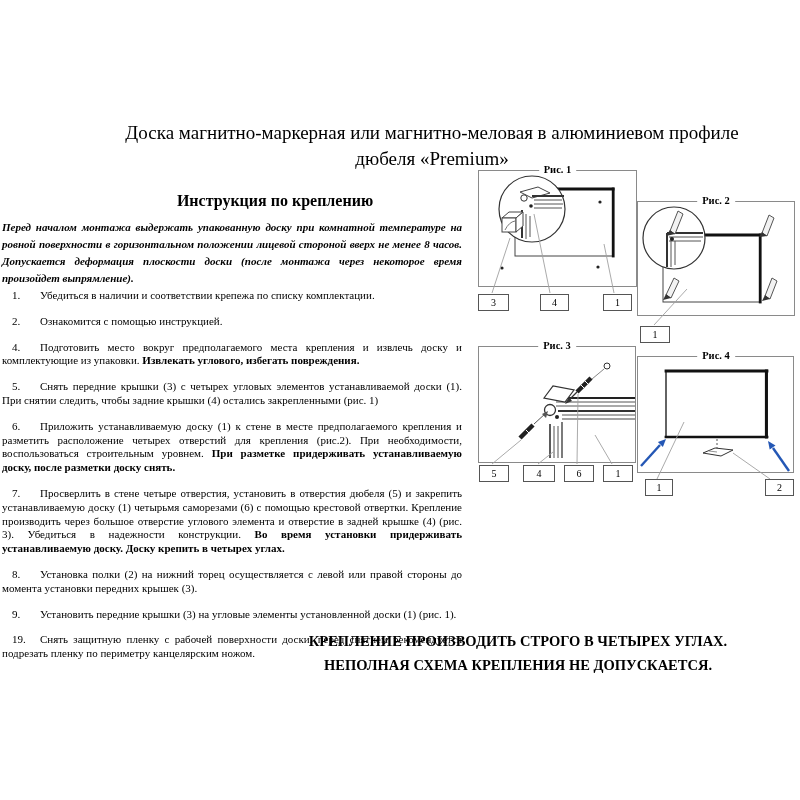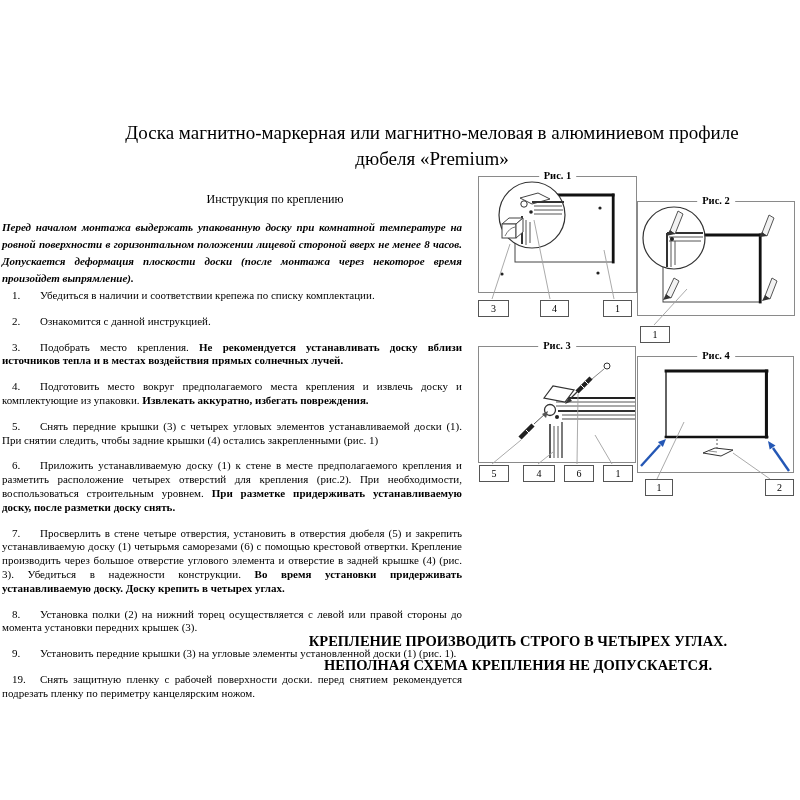--- a/index.html
+++ b/index.html
@@ -1,21 +1,21 @@
 <!DOCTYPE html>
 <html style="--arrow-blue: #2457b5; --line-dark: #2b2b2b; --frame-gray: #8a8a8a; --leader-gray: #a0a0a0;"><head>
 <meta charset="utf-8">
 <style>
   html,body{margin:0;padding:0;background:#fff;}
   .page{position:relative;width:800px;height:800px;background:#ffffff;overflow:hidden;
         font-family:"Liberation Serif", serif;color:#000;}
   .title{position:absolute;top:120px;left:0;width:800px;text-align:center;
          font-size:19px;line-height:26px;margin-left:32px;}
   .heading{position:absolute;top:192px;left:90px;width:370px;text-align:center;
-           font-weight:normal;font-size:12px;}
+           font-weight:bold;font-size:16px;}
   .intro{position:absolute;top:219px;left:2px;width:460px;margin:0;
          font-weight:bold;font-size:11px;line-height:17px;text-align:justify;font-style:italic;}
   .items{position:absolute;top:277px;left:2px;width:460px;}
   .items p.item{margin:12px 0 5px 0;font-size:11px;line-height:13.8px;
                 text-align:justify;text-indent:10px;}
   .items .inum{display:inline-block;width:28px;text-indent:0;}
   .warning{position:absolute;top:629px;left:287px;width:462px;text-align:center;
            font-weight:bold;font-size:14.5px;line-height:24px;}
   .figure{position:absolute;}
   .figure svg{position:absolute;left:0;top:0;}
@@ -34,32 +34,31 @@
     <div>Доска магнитно-маркерная или магнитно-меловая в алюминиевом профиле</div>
     <div>дюбеля «Premium»</div>
   </div>
 
   <div class="heading">Инструкция по креплению</div>
 
   <p class="intro">Перед началом монтажа выдержать упакованную доску при комнатной температуре на ровной поверхности в горизонтальном положении лицевой стороной вверх не менее 8 часов. Допускается деформация плоскости доски (после монтажа через некоторое время произойдет выпрямление).</p>
 
   <div class="items">
       <p class="item"><span class="inum">1.</span><span>Убедиться в наличии и соответствии крепежа по списку комплектации.</span></p>
-      <p class="item"><span class="inum">2.</span><span>Ознакомится с данной инструкцией.</span></p>
-      <p class="item"><span class="inum">3.</span><span>Подобрать место крепления. </span><b>Не рекомендуется устанавливать доску вблизи источников тепла и в местах воздействия прямых солнечных лучей.</b></p>
-      <p class="item"><span class="inum">4.</span><span>Подготовить место вокруг предполагаемого места крепления и извлечь доску и комплектующие из упаковки. </span><b>Извлекать аккуратно, избегать повреждения.</b></p>
+      <p class="item"><span class="inum">2.</span><span>Ознакомится с помощью инструкцией.</span></p>
+      <p class="item"><span class="inum">4.</span><span>Подготовить место вокруг предполагаемого места крепления и извлечь доску и комплектующие из упаковки. </span><b>Извлекать углового, избегать повреждения.</b></p>
       <p class="item"><span class="inum">5.</span><span>Снять передние крышки (3) с четырех угловых элементов устанавливаемой доски (1). При снятии следить, чтобы задние крышки (4) остались закрепленными (рис. 1)</span></p>
       <p class="item"><span class="inum">6.</span><span>Приложить устанавливаемую доску (1) к стене в месте предполагаемого крепления и разметить расположение четырех отверстий для крепления (рис.2). При необходимости, воспользоваться строительным уровнем. </span><b>При разметке придерживать устанавливаемую доску, после разметки доску снять.</b></p>
       <p class="item"><span class="inum">7.</span><span>Просверлить в стене четыре отверстия, установить в отверстия дюбеля (5) и закрепить устанавливаемую доску (1) четырьмя саморезами (6) с помощью крестовой отвертки. Крепление производить через большое отверстие углового элемента и отверстие в задней крышке (4) (рис. 3). Убедиться в надежности конструкции. </span><b>Во время установки придерживать устанавливаемую доску. Доску крепить в четырех углах.</b></p>
       <p class="item"><span class="inum">8.</span><span>Установка полки (2) на нижний торец осуществляется с левой или правой стороны до момента установки передних крышек (3).</span></p>
       <p class="item"><span class="inum">9.</span><span>Установить передние крышки (3) на угловые элементы установленной доски (1) (рис. 1).</span></p>
       <p class="item"><span class="inum">19.</span><span>Снять защитную пленку с рабочей поверхности доски. перед снятием рекомендуется подрезать пленку по периметру канцелярским ножом.</span></p>
     </div>
 
-  <div class="figure" style="left:478px;top:168px;width:159px;height:153px">
+  <div class="figure" style="left:478px;top:162px;width:159px;height:153px">
     <svg width="159" height="153" viewBox="0 0 159 153">
       <rect x="0.5" y="8.5" width="158" height="116" fill="none" stroke="#8a8a8a"></rect>
       <g>
         <rect x="37" y="27" width="98" height="67" fill="#fff" stroke="#444" stroke-width="1"></rect>
         <line x1="35.5" y1="27" x2="136.5" y2="27" stroke="#111" stroke-width="2.8"></line>
         <line x1="135.2" y1="25.6" x2="135.2" y2="95.4" stroke="#111" stroke-width="2.8"></line>
       </g>
       <circle cx="122" cy="40" r="1.6" fill="#222"></circle>
       <circle cx="24" cy="106" r="1.6" fill="#222"></circle>
       <circle cx="120" cy="105" r="1.6" fill="#222"></circle>

